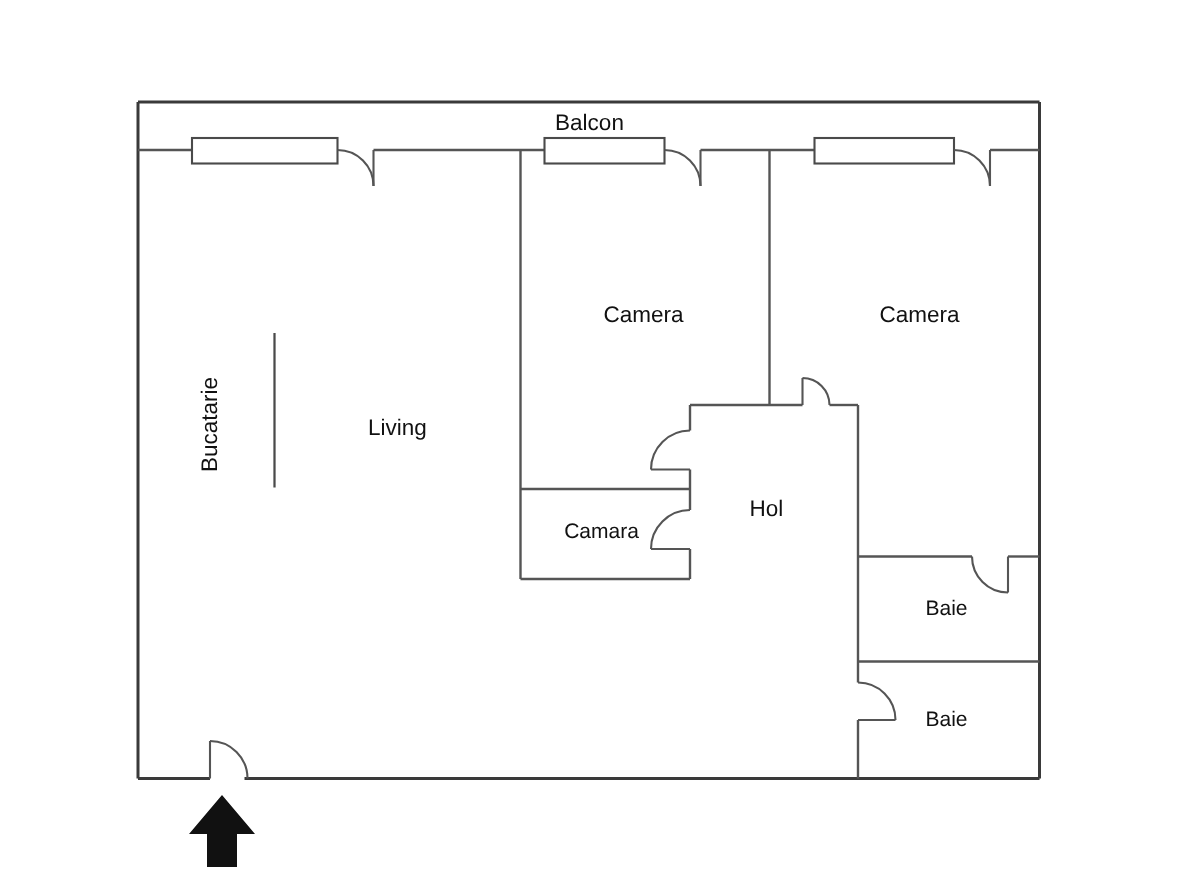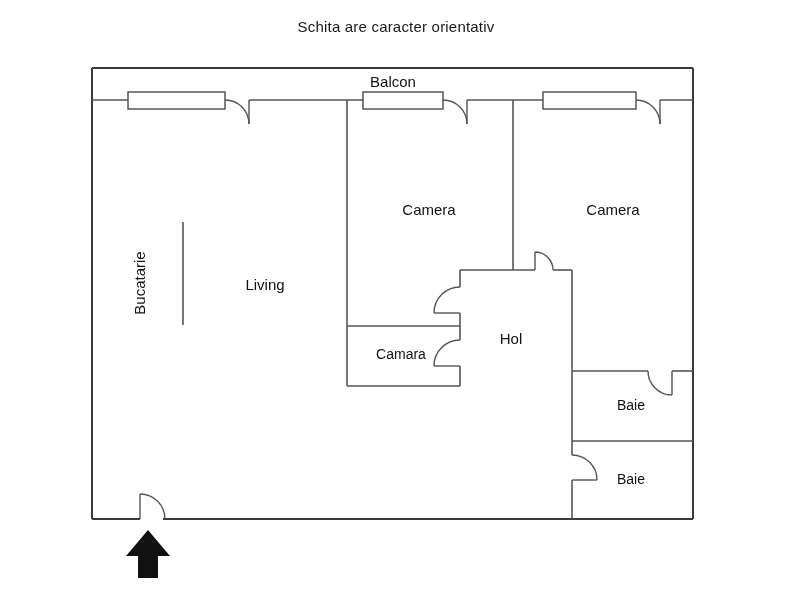--- a/index.html
+++ b/index.html
@@ -77,21 +77,20 @@
     fill: #111111;
     text-anchor: middle;
     dominant-baseline: middle;
   }
 </style>
 </head>
 <body>
 
 <div id="plan-wrapper">
 
-  <div class="plan-title">Schita are caracter orientativ</div>
 
   <svg class="floorplan" width="792" height="591" viewBox="0 0 792 591">
 
     <g>
 
       <line class="wall" x1="92" y1="68" x2="693" y2="68"></line>
 
       <line class="wall" x1="92" y1="68" x2="92" y2="519"></line>
 
       <line class="wall" x1="693" y1="68" x2="693" y2="519"></line>

